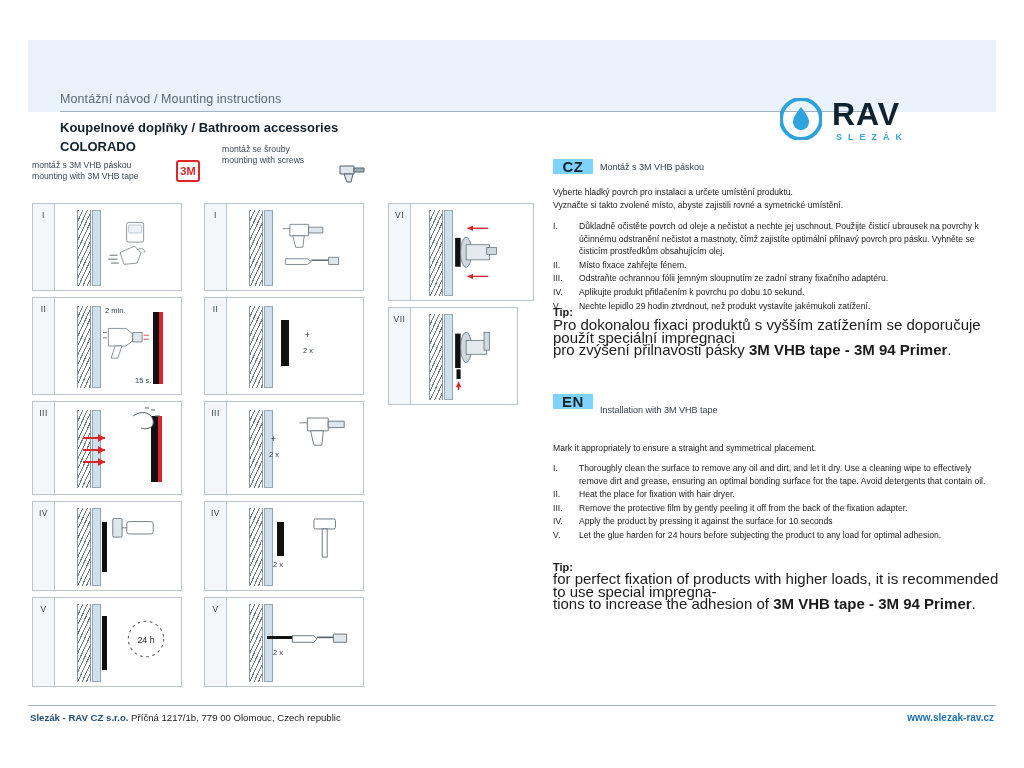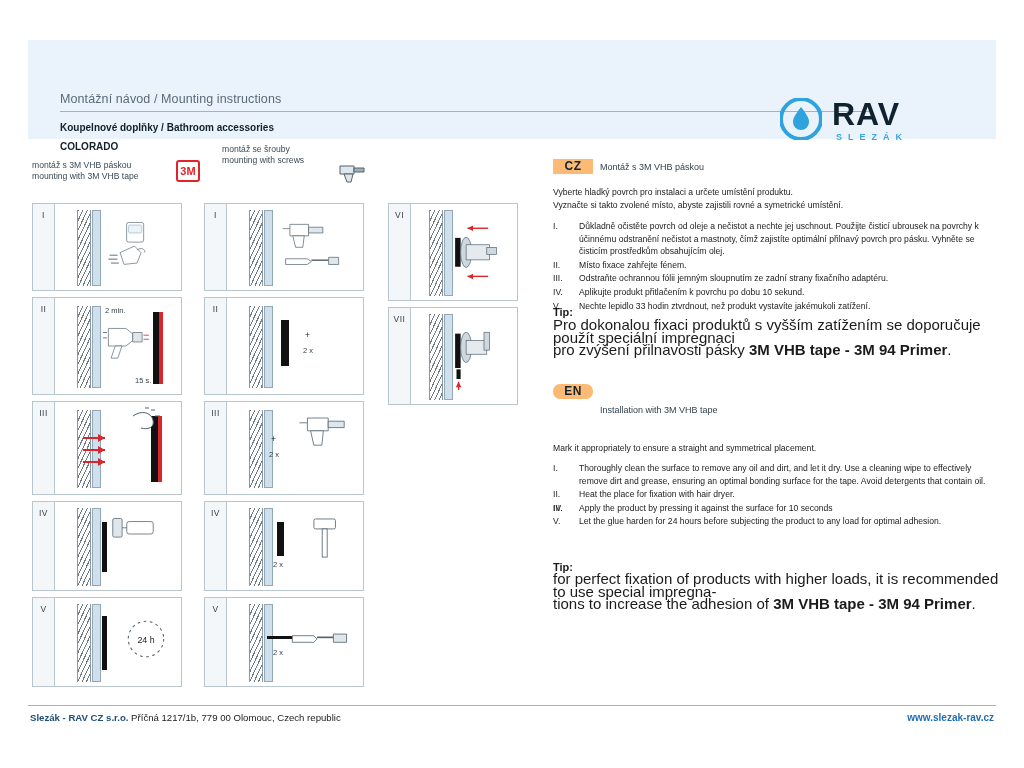--- a/index.html
+++ b/index.html
@@ -8,33 +8,33 @@
     width: 1024px; height: 768px;
     background: #ffffff;
     font-family: "Liberation Sans", sans-serif;
     color: #1b1b1b;
     overflow: hidden;
   }
   .page { position: relative; width: 1024px; height: 768px; }
 
   
   .header {
-    position: absolute; left: 28px; top: 40px; width: 968px; height: 99px;
+    position: absolute; left: 28px; top: 40px; width: 968px; height: 72px;
     background: #eaf3fb;
   }
   .header-sub {
     position: absolute; left: 32px; top: 52px;
     font-size: 12.5px; color: #5a6a76; letter-spacing: .1px;
   }
   .header-rule {
     position: absolute; left: 32px; top: 71px; width: 812px; height: 1px; background: #9fb3c2;
   }
   .header-title {
     position: absolute; left: 32px; top: 78px;
-    font-size: 10px; font-weight: bold; color: #10212c; line-height: 19px;
+    font-size: 13px; font-weight: bold; color: #10212c; line-height: 19px;
   }
   .header-title .l2 { display: block; }
 
   
   .logo { position: absolute; right: 36px; top: 54px; width: 180px; height: 56px; }
   .logo-mark { position: absolute; left: 0; top: 4px; width: 42px; height: 42px; }
   .logo-text {
     position: absolute; left: 52px; top: 2px;
     font-size: 32px; font-weight: bold; color: #0f2230; letter-spacing: 1px;
   }
@@ -72,22 +72,22 @@
     position: absolute; width: 9px; background: #cfe0ec; border: 1px solid #90a8b8;
   }
   .blackbar { position: absolute; background: #111; }
   .redbar { position: absolute; background: #d9262c; }
 
   .tiny { font-size: 7.5px; color: #33424d; }
   .xlabel { font-size: 8.5px; color: #222; }
 
   
   .lang-badge {
-    position: absolute; width: 40px; height: 15px; background: #fdba74;
-    color: #0f2230; font-size: 12px; font-weight: bold; text-align: center;
+    position: absolute; width: 40px; height: 15px; background: #7dd3fc;
+    color: #0f2230; font-size: 15px; font-weight: bold; text-align: center;
     line-height: 15px; letter-spacing: .5px;
   }
   .lang-title { position: absolute; font-size: 9px; color: #33424d; }
   .para { position: absolute; font-size: 8.6px; color: #1b1b1b; line-height: 12.6px; }
   .list { position: absolute; font-size: 8.6px; color: #1b1b1b; line-height: 12.6px; }
   .list-row { position: relative; padding-left: 26px; margin-bottom: 1px; }
   .list-row .rn { position: absolute; left: 0; top: 0; width: 22px; }
   .tip-h { position: absolute; font-size: 11px; font-weight: bold; color: #1b1b1b; }
   .tip-b { position: absolute; font-size: 15px; color: #1b1b1b; line-height: 12.6px; }
   .tip-b b { font-weight: bold; }
@@ -290,21 +290,21 @@
           <path d="M4 16 h26 l4 4 l-4 4 h-26z" fill="#fff" stroke="#53636e"></path>
           <path d="M34 18 h20" stroke="#53636e" stroke-width="2"></path>
           <path d="M54 14 h16 v10 h-16z" fill="#dfe7ec" stroke="#53636e"></path>
         </svg>
       </div>
     </div>
   </div>
 
   <div class="col">
 
-    <div class="step" style="left:388px; top:203px; width:130px; height:98px;">
+    <div class="step" style="left:388px; top:203px; width:146px; height:98px;">
       <div class="num">VI</div>
       <div class="art">
         <div class="wall" style="left:18px; top:6px; height:86px;"></div>
         <div class="tile" style="left:33px; top:6px; height:86px;"></div>
         <svg viewBox="0 0 96 96" style="position:absolute;left:40px;top:2px;width:66px;height:94px;">
           <rect x="6" y="26" width="8" height="42" fill="#111"></rect>
           <ellipse cx="22" cy="47" rx="8" ry="22" fill="#cfd8de" stroke="#53636e"></ellipse>
           <rect x="22" y="36" width="34" height="22" fill="#e4eaee" stroke="#53636e"></rect>
           <rect x="52" y="40" width="14" height="10" fill="#cfd8de" stroke="#53636e"></rect>
           <path d="M54 12 h-30" stroke="#d9262c" stroke-width="2"></path>
@@ -354,51 +354,52 @@
       <div class="list-row">
         <span class="rn">III.</span>
         <span>Odstraňte ochrannou fólii jemným sloupnutím ze zadní strany fixačního adaptéru.</span>
       </div>
       <div class="list-row">
         <span class="rn">IV.</span>
         <span>Aplikujte produkt přitlačením k povrchu po dobu 10 sekund.</span>
       </div>
       <div class="list-row">
         <span class="rn">V.</span>
-        <span>Nechte lepidlo 33 hodin ztvrdnout, než produkt vystavíte jakémukoli zatížení.</span>
+        <span>Nechte lepidlo 29 hodin ztvrdnout, než produkt vystavíte jakémukoli zatížení.</span>
       </div>
     </div>
 
     <div class="tip-h" style="left:553px; top:306px;">Tip:</div>
     <div class="tip-b" style="left:553px; top:319px; width:448px;">
       <span>Pro dokonalou fixaci produktů s vyšším zatížením se doporučuje použít speciální impregnaci</span><br>
       <span>pro zvýšení přilnavosti pásky </span><b>3M VHB tape - 3M 94 Primer</b><span>.</span>
     </div>
   </div>
 
   <div>
-    <div class="lang-badge" style="left:553px; top:384px;border-radius:7px;">EN</div>
+    <div class="lang-badge" style="left:553px; top:394px;">EN</div>
     <div class="lang-title" style="left:600px; top:405px;">Installation with 3M VHB tape</div>
 
     <div class="para" style="left:553px; top:429px; width:445px;">
       <br>
       <span>Mark it appropriately to ensure a straight and symmetrical placement.</span>
     </div>
 
     <div class="list" style="left:553px; top:462px; width:448px;">
       <div class="list-row">
         <span class="rn">I.</span>
         <span>Thoroughly clean the surface to remove any oil and dirt, and let it dry. Use a cleaning wipe to effectively remove dirt and grease, ensuring an optimal bonding surface for the tape. Avoid detergents that contain oil.</span>
       </div>
       <div class="list-row">
         <span class="rn">II.</span>
         <span>Heat the place for fixation with hair dryer.</span>
       </div>
       <div class="list-row">
         <span class="rn">III.</span>
+        <span>Remove the protective film by gently peeling it off from the back of the fixation adapter.</span>
       </div>
       <div class="list-row">
         <span class="rn">IV.</span>
         <span>Apply the product by pressing it against the surface for 10 seconds</span>
       </div>
       <div class="list-row">
         <span class="rn">V.</span>
         <span>Let the glue harden for 24 hours before subjecting the product to any load for optimal adhesion.</span>
       </div>
     </div>

